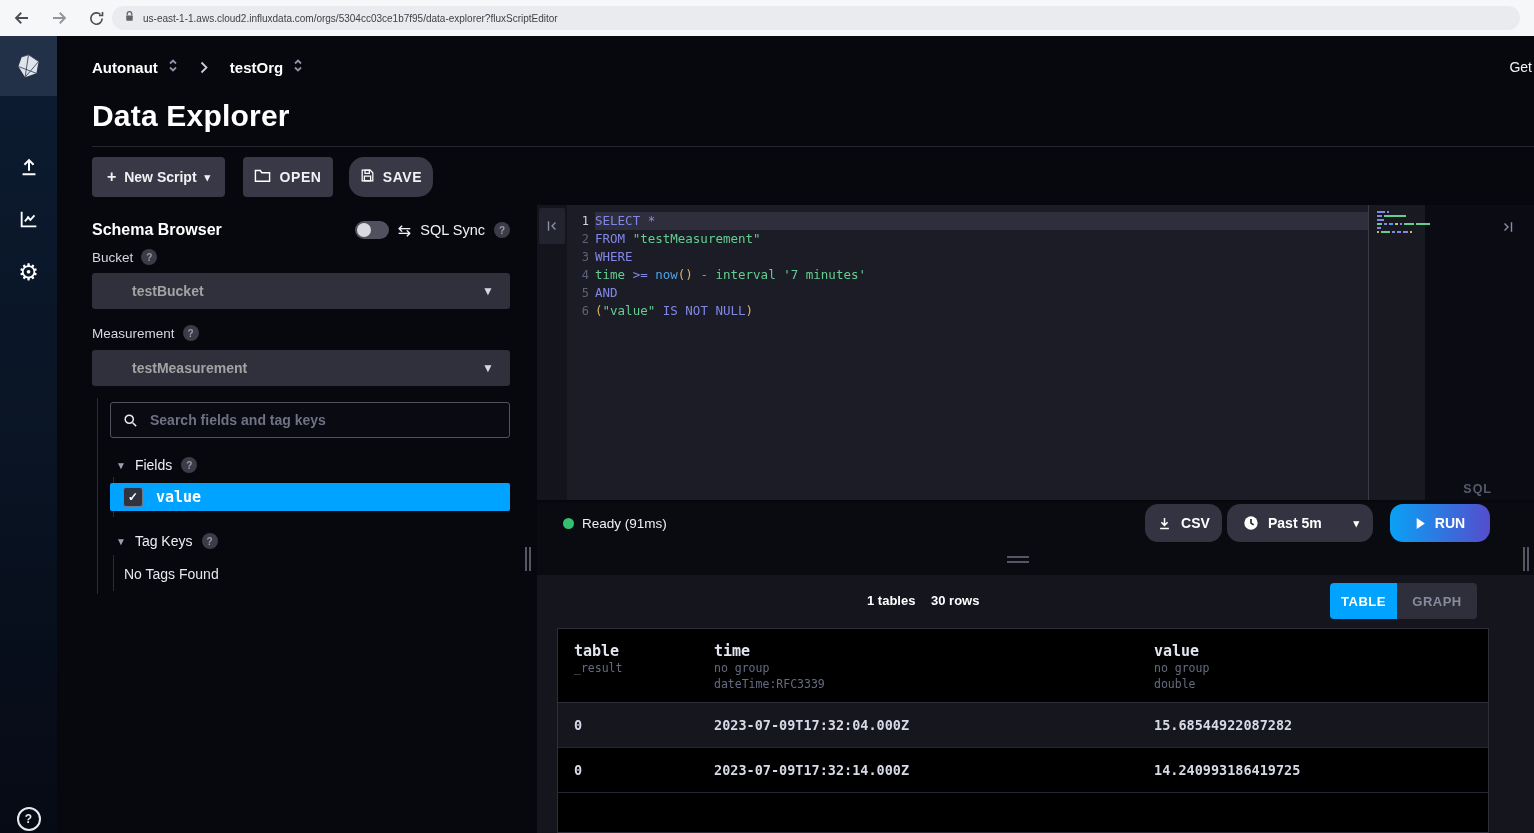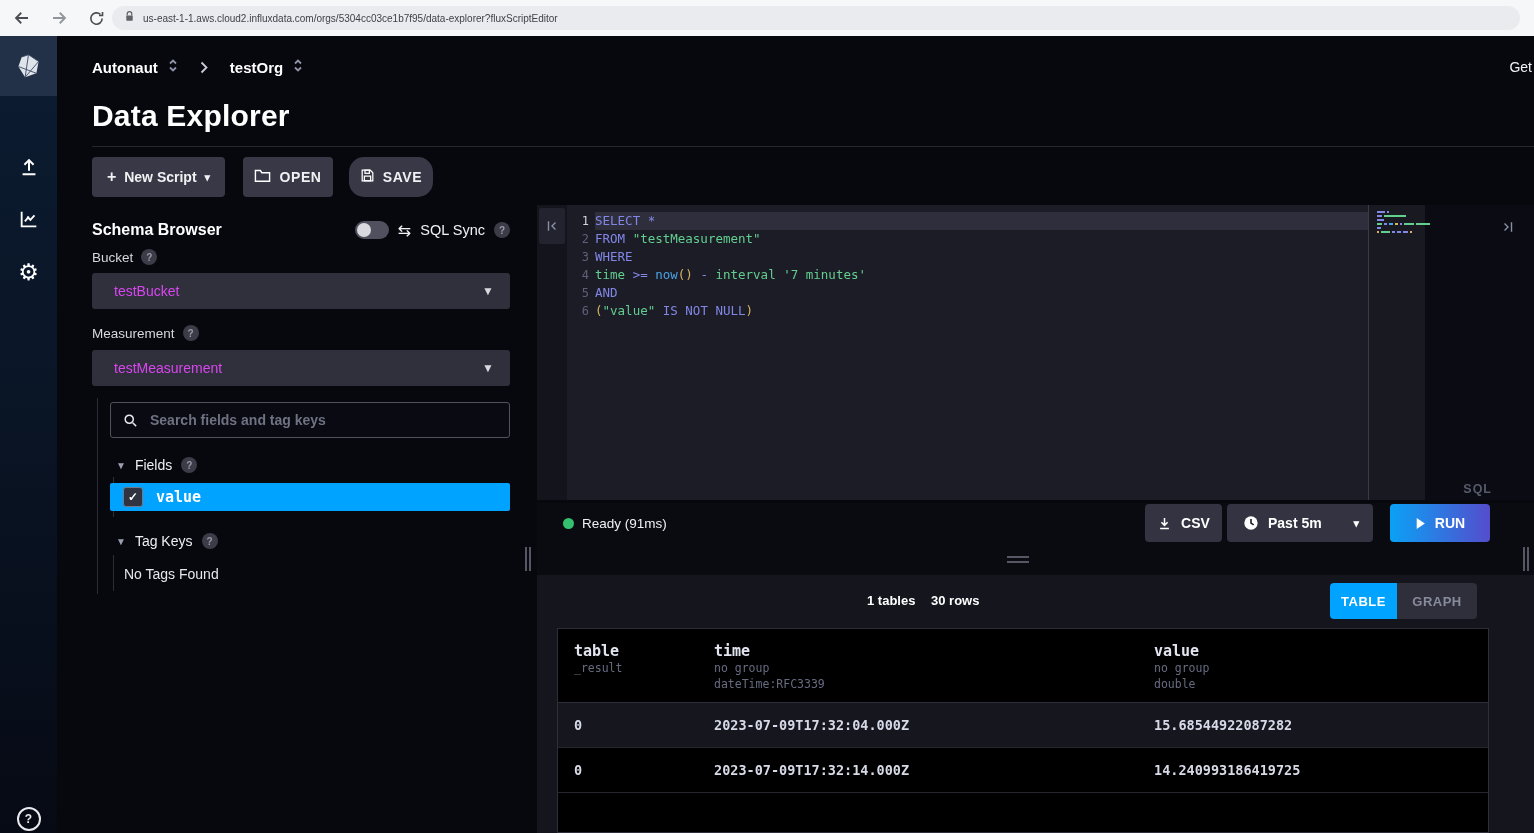--- a/index.html
+++ b/index.html
@@ -36,21 +36,21 @@
   .sb-title{font-size:16px;font-weight:bold;color:#fff;}
   .sb-right{margin-left:auto;display:flex;align-items:center;gap:9px;}
   .toggle{width:34px;height:18px;background:#50505e;border-radius:9px;position:relative;cursor:pointer;}
   .toggle .knob{position:absolute;left:2px;top:2px;width:14px;height:14px;border-radius:50%;background:#d9d9df;}
   .sync-glyph{font-size:16px;color:#f1f1f3;}
   .sync-label{font-size:14.5px;color:#f1f1f3;}
   .qbadge{width:16px;height:16px;border-radius:50%;background:#3c3c48;color:#9b9ba8;font-size:10px;font-weight:bold;
           display:inline-flex;align-items:center;justify-content:center;}
   .fld-label{position:absolute;left:0;font-size:13.5px;color:#d6d6de;display:flex;align-items:center;gap:8px;}
   .dd{position:absolute;left:0;width:418px;height:36px;background:#30303d;border-radius:3px;display:flex;align-items:center;cursor:pointer;}
-  .dd-text{font-size:14px;font-weight:normal;color:#d946ef;margin-left:22px;}
+  .dd-text{font-size:14px;font-weight:bold;color:#a3a3a3;margin-left:40px;}
   .dd-caret{margin-left:auto;margin-right:16px;font-size:12px;color:#d8d8df;}
   .guide{position:absolute;width:1px;background:#2c2c36;}
   .sb-search{position:absolute;left:18px;top:197px;width:400px;height:36px;background:#0a0a12;border:1px solid #52525e;
              border-radius:3px;box-sizing:border-box;display:flex;align-items:center;}
   .sb-search svg, .res-search svg{margin-left:12px;color:#e8e9ee;flex:none;}
   .search-input{background:transparent;border:none;outline:none;color:#e8e9ee;font-size:14px;margin-left:10px;width:75%;
                 font-family:"Liberation Sans",sans-serif;}
   .search-input::placeholder{color:#6f7283;font-weight:bold;}
   .tree-row{position:absolute;left:24px;display:flex;align-items:center;gap:9px;cursor:pointer;}
   .tree-caret{font-size:10px;color:#9aa0b2;}
@@ -78,21 +78,21 @@
   .mm-zone{position:absolute;left:832px;top:0;width:56px;height:295px;background:#191922;}
   .minimap{position:absolute;left:840px;top:6px;width:48px;}
   .mmrow{height:2px;margin-bottom:2px;white-space:nowrap;font-size:0;}
   .mmseg{display:inline-block;height:2px;margin-right:2px;background:currentColor;vertical-align:top;}
   .sql-label{position:absolute;right:42px;bottom:4px;font-size:12.5px;font-weight:bold;letter-spacing:1px;color:#565b6b;}
   .expand-btn{position:absolute;right:14px;top:10px;width:24px;height:24px;display:flex;align-items:center;justify-content:center;cursor:pointer;}
   
   .statusbar{position:absolute;left:537px;top:503px;width:997px;height:41px;background:#0a0a11;}
   .status-dot{position:absolute;left:26px;top:15px;width:11px;height:11px;border-radius:50%;background:#34c06e;}
   .status-text{position:absolute;left:45px;top:13px;font-size:13.5px;color:#eef0f4;}
-  .sb-btn{position:absolute;top:1px;height:38px;border-radius:4px;display:flex;align-items:center;justify-content:center;
+  .sb-btn{position:absolute;top:1px;height:38px;border-radius:13px;display:flex;align-items:center;justify-content:center;
           gap:9px;font-size:14px;font-weight:bold;color:#fff;cursor:pointer;background:#333341;}
   .run-btn{background:linear-gradient(90deg,#0aa1f5 0%,#544dcc 100%);}
   
   .hsplit{position:absolute;left:537px;top:544px;width:997px;height:31px;background:#0a0a11;}
   .hsplit .grip{position:absolute;left:470px;top:12px;width:22px;}
   .grip-line{height:2px;background:#565664;margin-bottom:3px;}
   .vgrip{position:absolute;top:547px;width:8px;height:24px;display:flex;gap:2px;cursor:col-resize;}
   .vgrip i{display:block;width:2px;height:100%;background:#565664;}
   
   .results{position:absolute;left:537px;top:575px;width:997px;height:258px;background:#15151e;}

